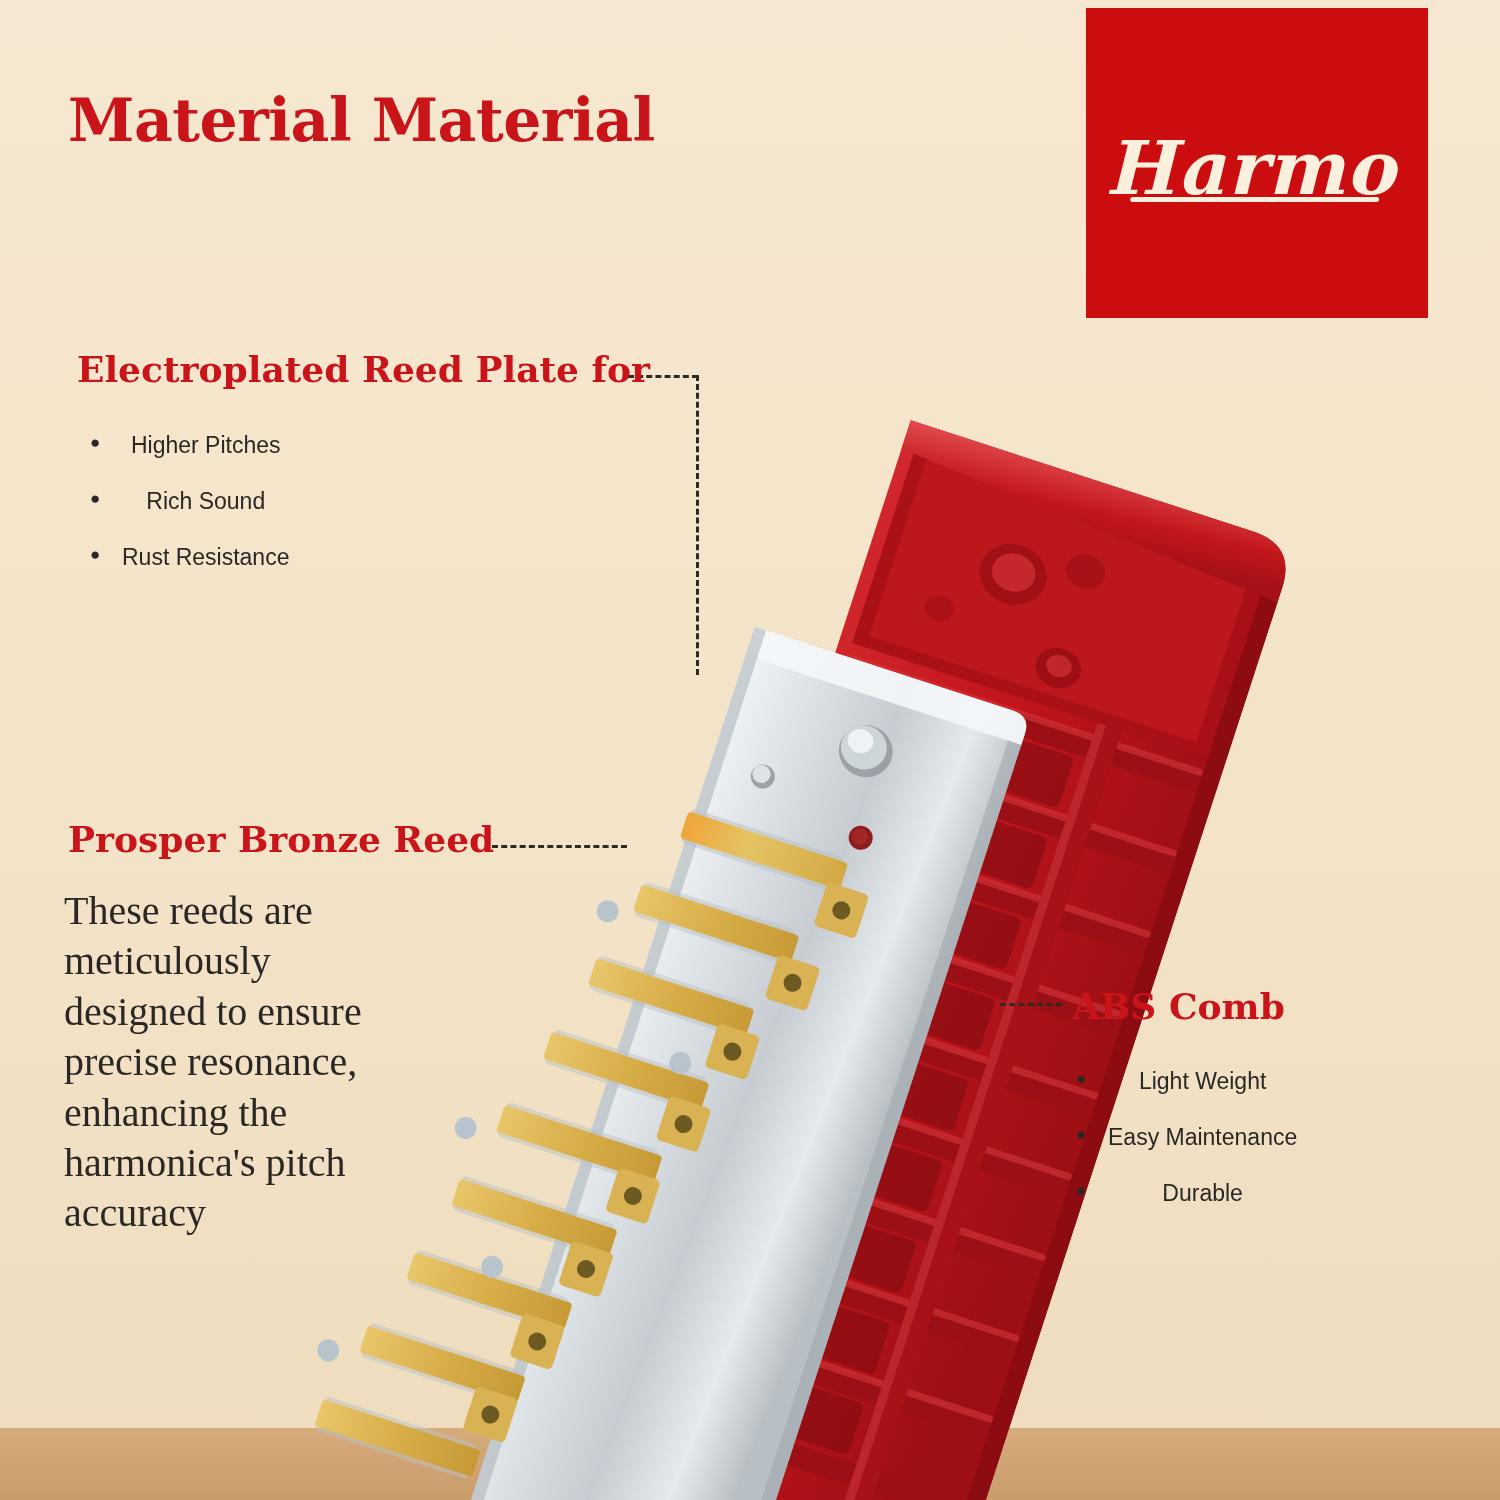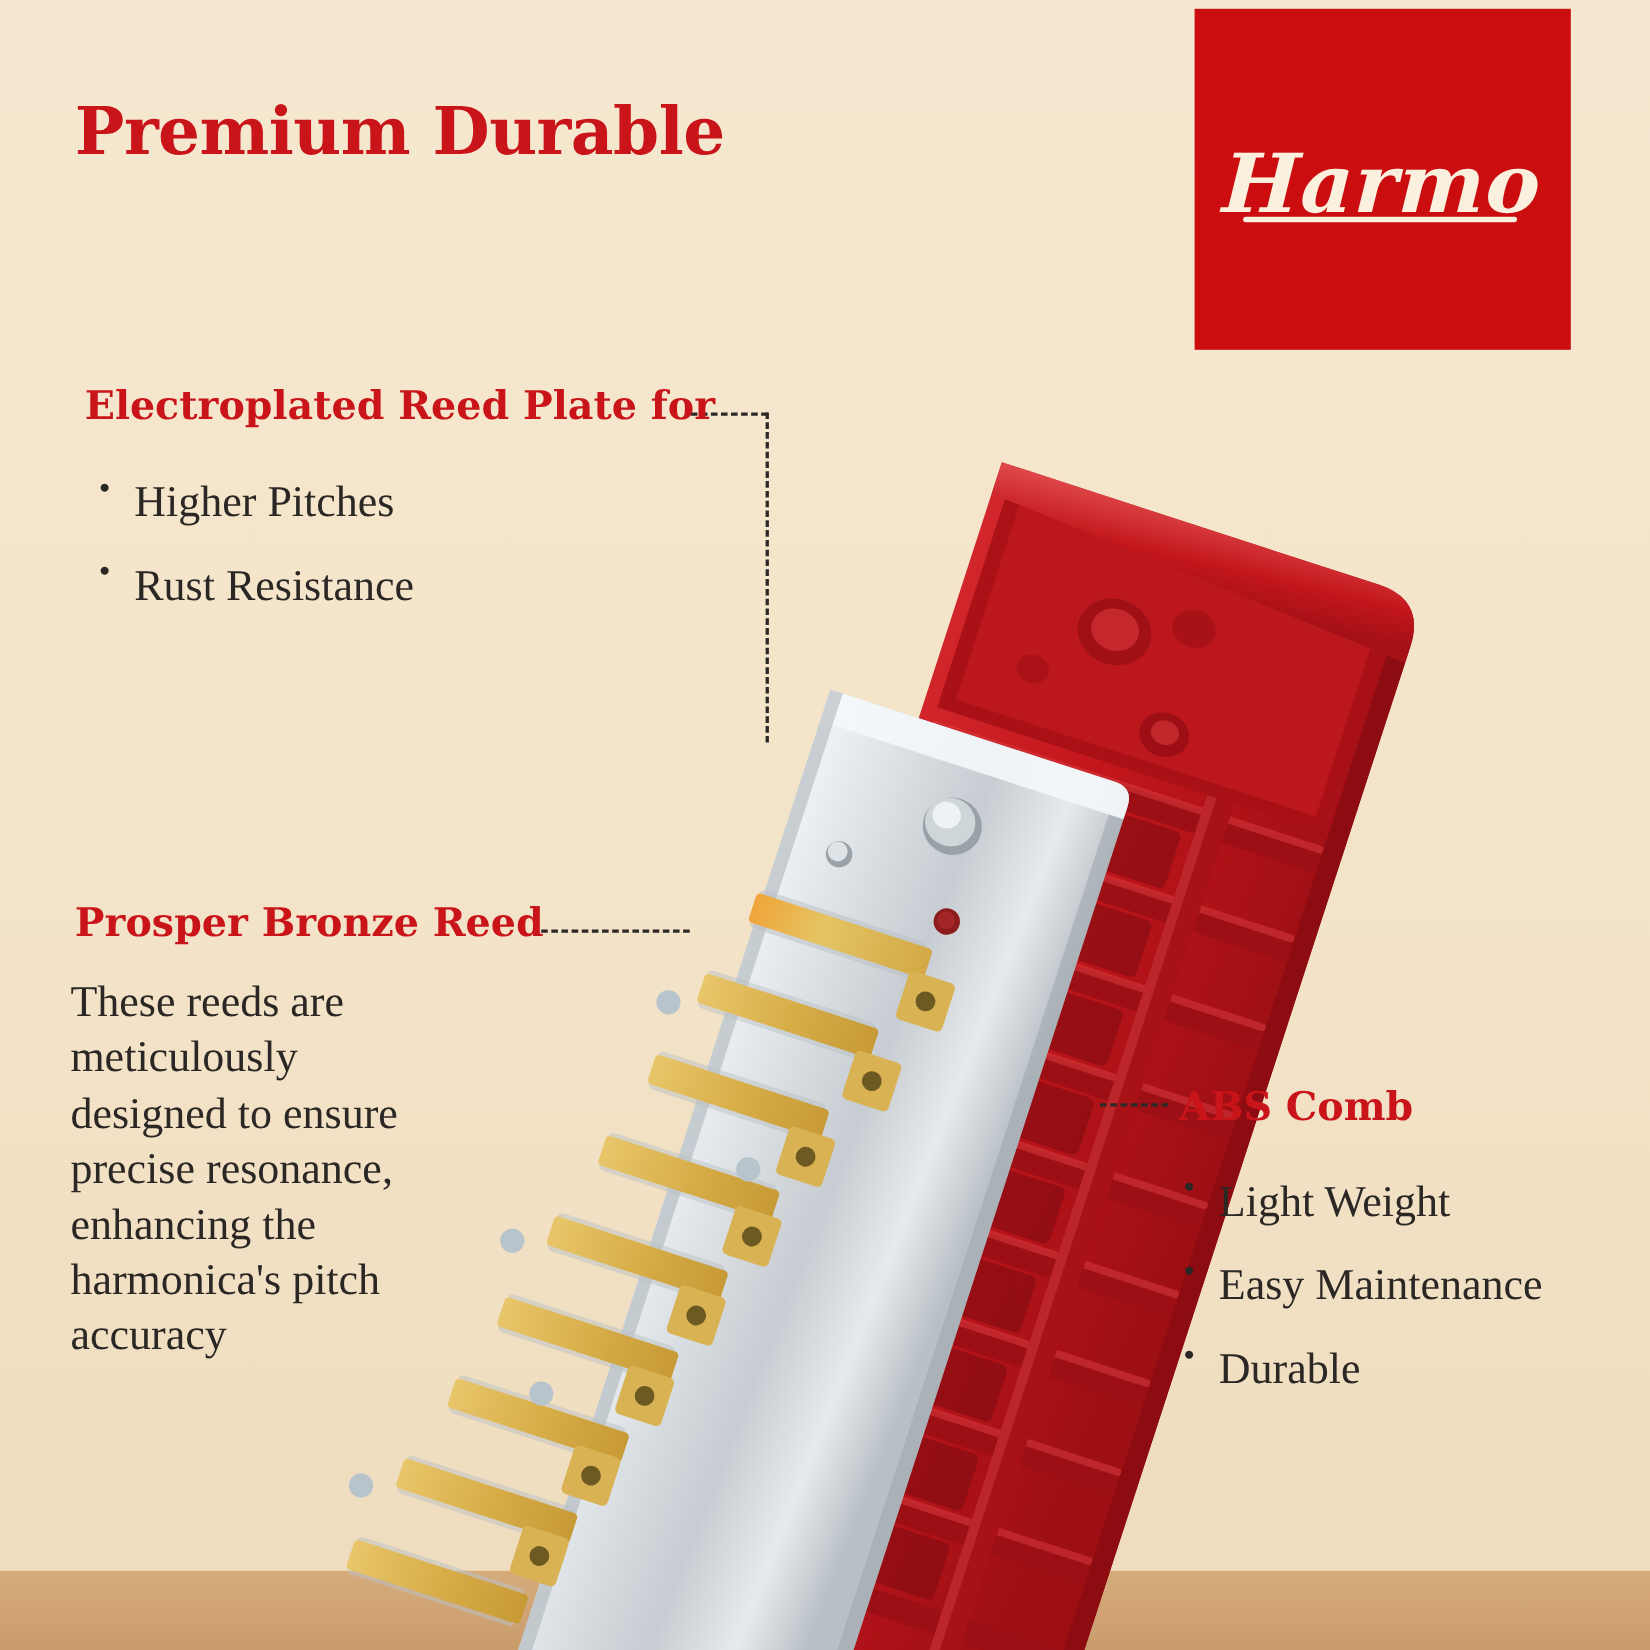--- a/index.html
+++ b/index.html
@@ -81,27 +81,28 @@
   #head-bronze    { left: 68px; top: 818px; }
   #head-abs       { left: 1072px; top: 985px; text-align: center; }
 
   ul.bullets {
     position: absolute;
     margin: 0;
     padding: 0;
     list-style: none;
   }
   ul.bullets li {
-    font-family: Liberation Serif, serif;
-    font-size: 40px;
+    font-family: Liberation Sans, sans-serif;
+    font-size: 23px;
     color: #2a2724;
     margin-bottom: 29px;
     padding-left: 36px;
     position: relative;
     white-space: nowrap;
+    text-align: center;
   }
   ul.bullets li::before {
     content: "\25CF";
     position: absolute;
     left: 4px;
     top: 1px;
     font-size: 17px;
     color: #2a2724;
   }
   #list-reedplate { left: 86px; top: 432px; }
@@ -312,29 +313,30 @@
         <rect x="440" y="1500" width="166" height="28" rx="4" fill="url(#reedGrad)"></rect>
       </g>
     </g>
   </svg>
 
   <div class="leader-h" id="lead-reed-h"></div>
   <div class="leader-v" id="lead-reed-v"></div>
   <div class="leader-h" id="lead-bronze-h"></div>
   <div class="leader-h" id="lead-abs-h"></div>
 
-  <div class="title">Premium Durable</div>
+  <div class="title">Material Material</div>
 
   <div class="logo-box">
     <div class="logo-text">Harmo</div>
   </div>
 
   <div class="callout-head" id="head-reedplate">Electroplated Reed Plate for</div>
   <ul class="bullets" id="list-reedplate">
     <li>Higher Pitches</li>
+    <li>Rich Sound</li>
     <li>Rust Resistance</li>
   </ul>
 
   <div class="callout-head" id="head-bronze">Prosper Bronze Reed</div>
   <div class="paragraph">These reeds are meticulously designed to ensure precise resonance, enhancing the harmonica's pitch accuracy</div>
 
   <div class="callout-head" id="head-abs">ABS Comb</div>
   <ul class="bullets" id="list-abs">
     <li>Light Weight</li>
     <li>Easy Maintenance</li>

